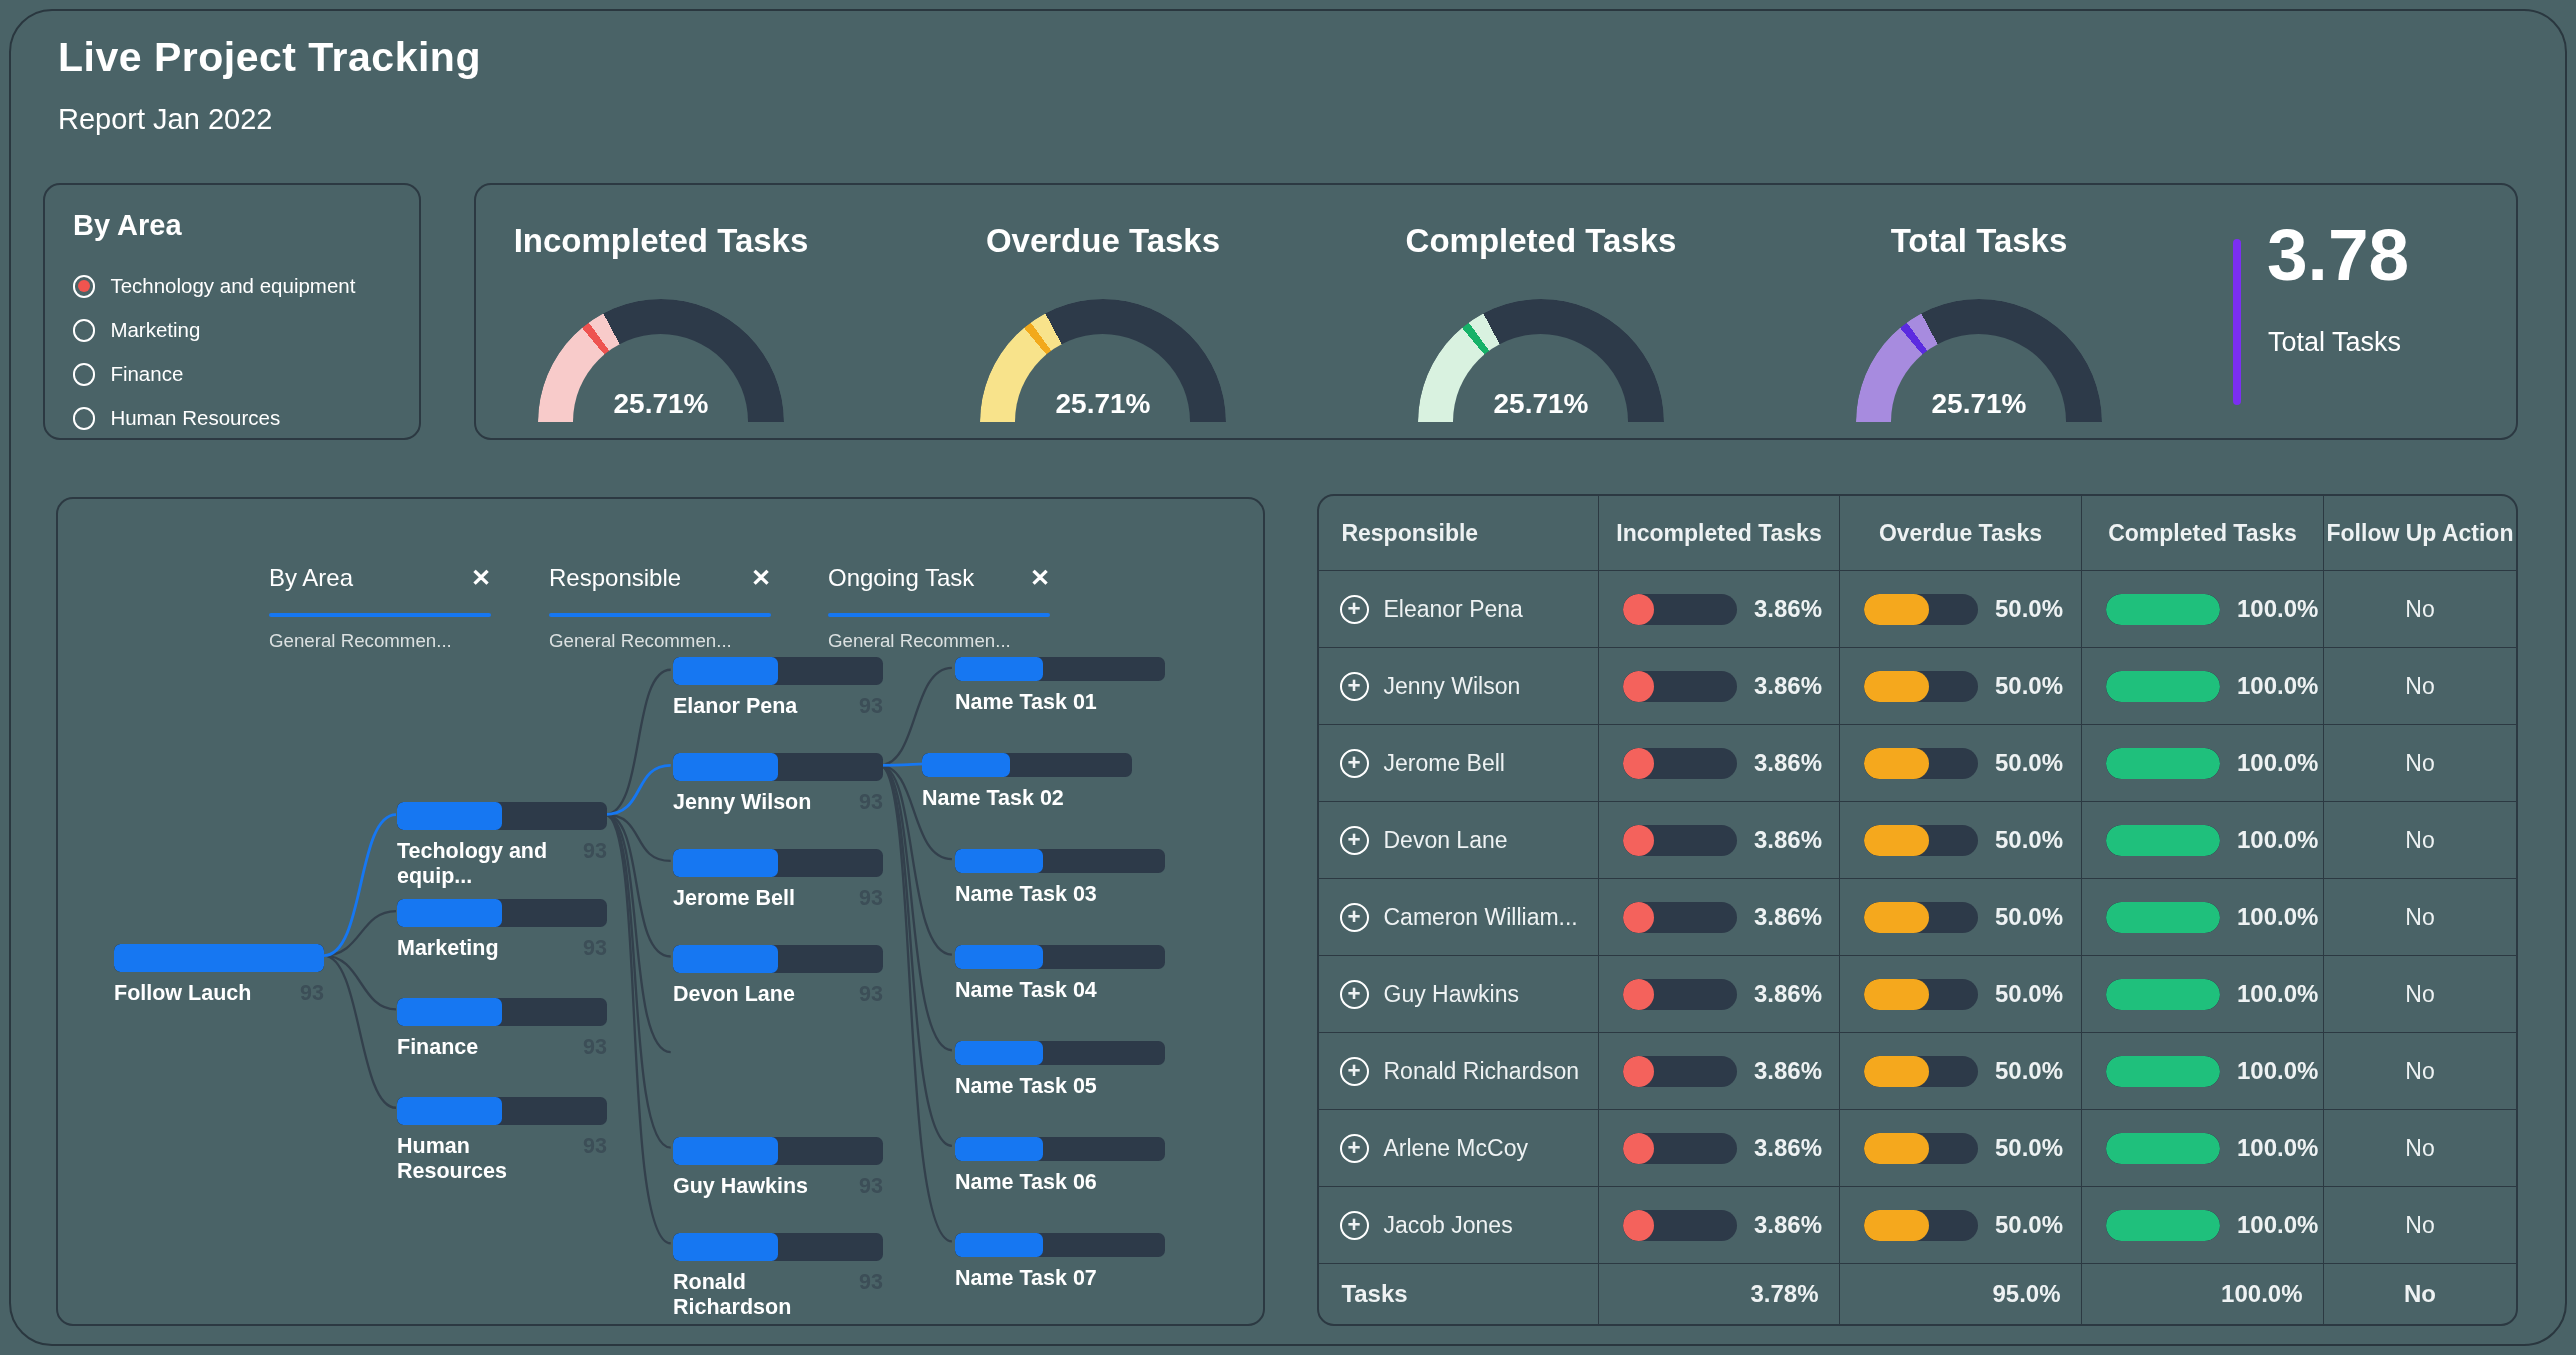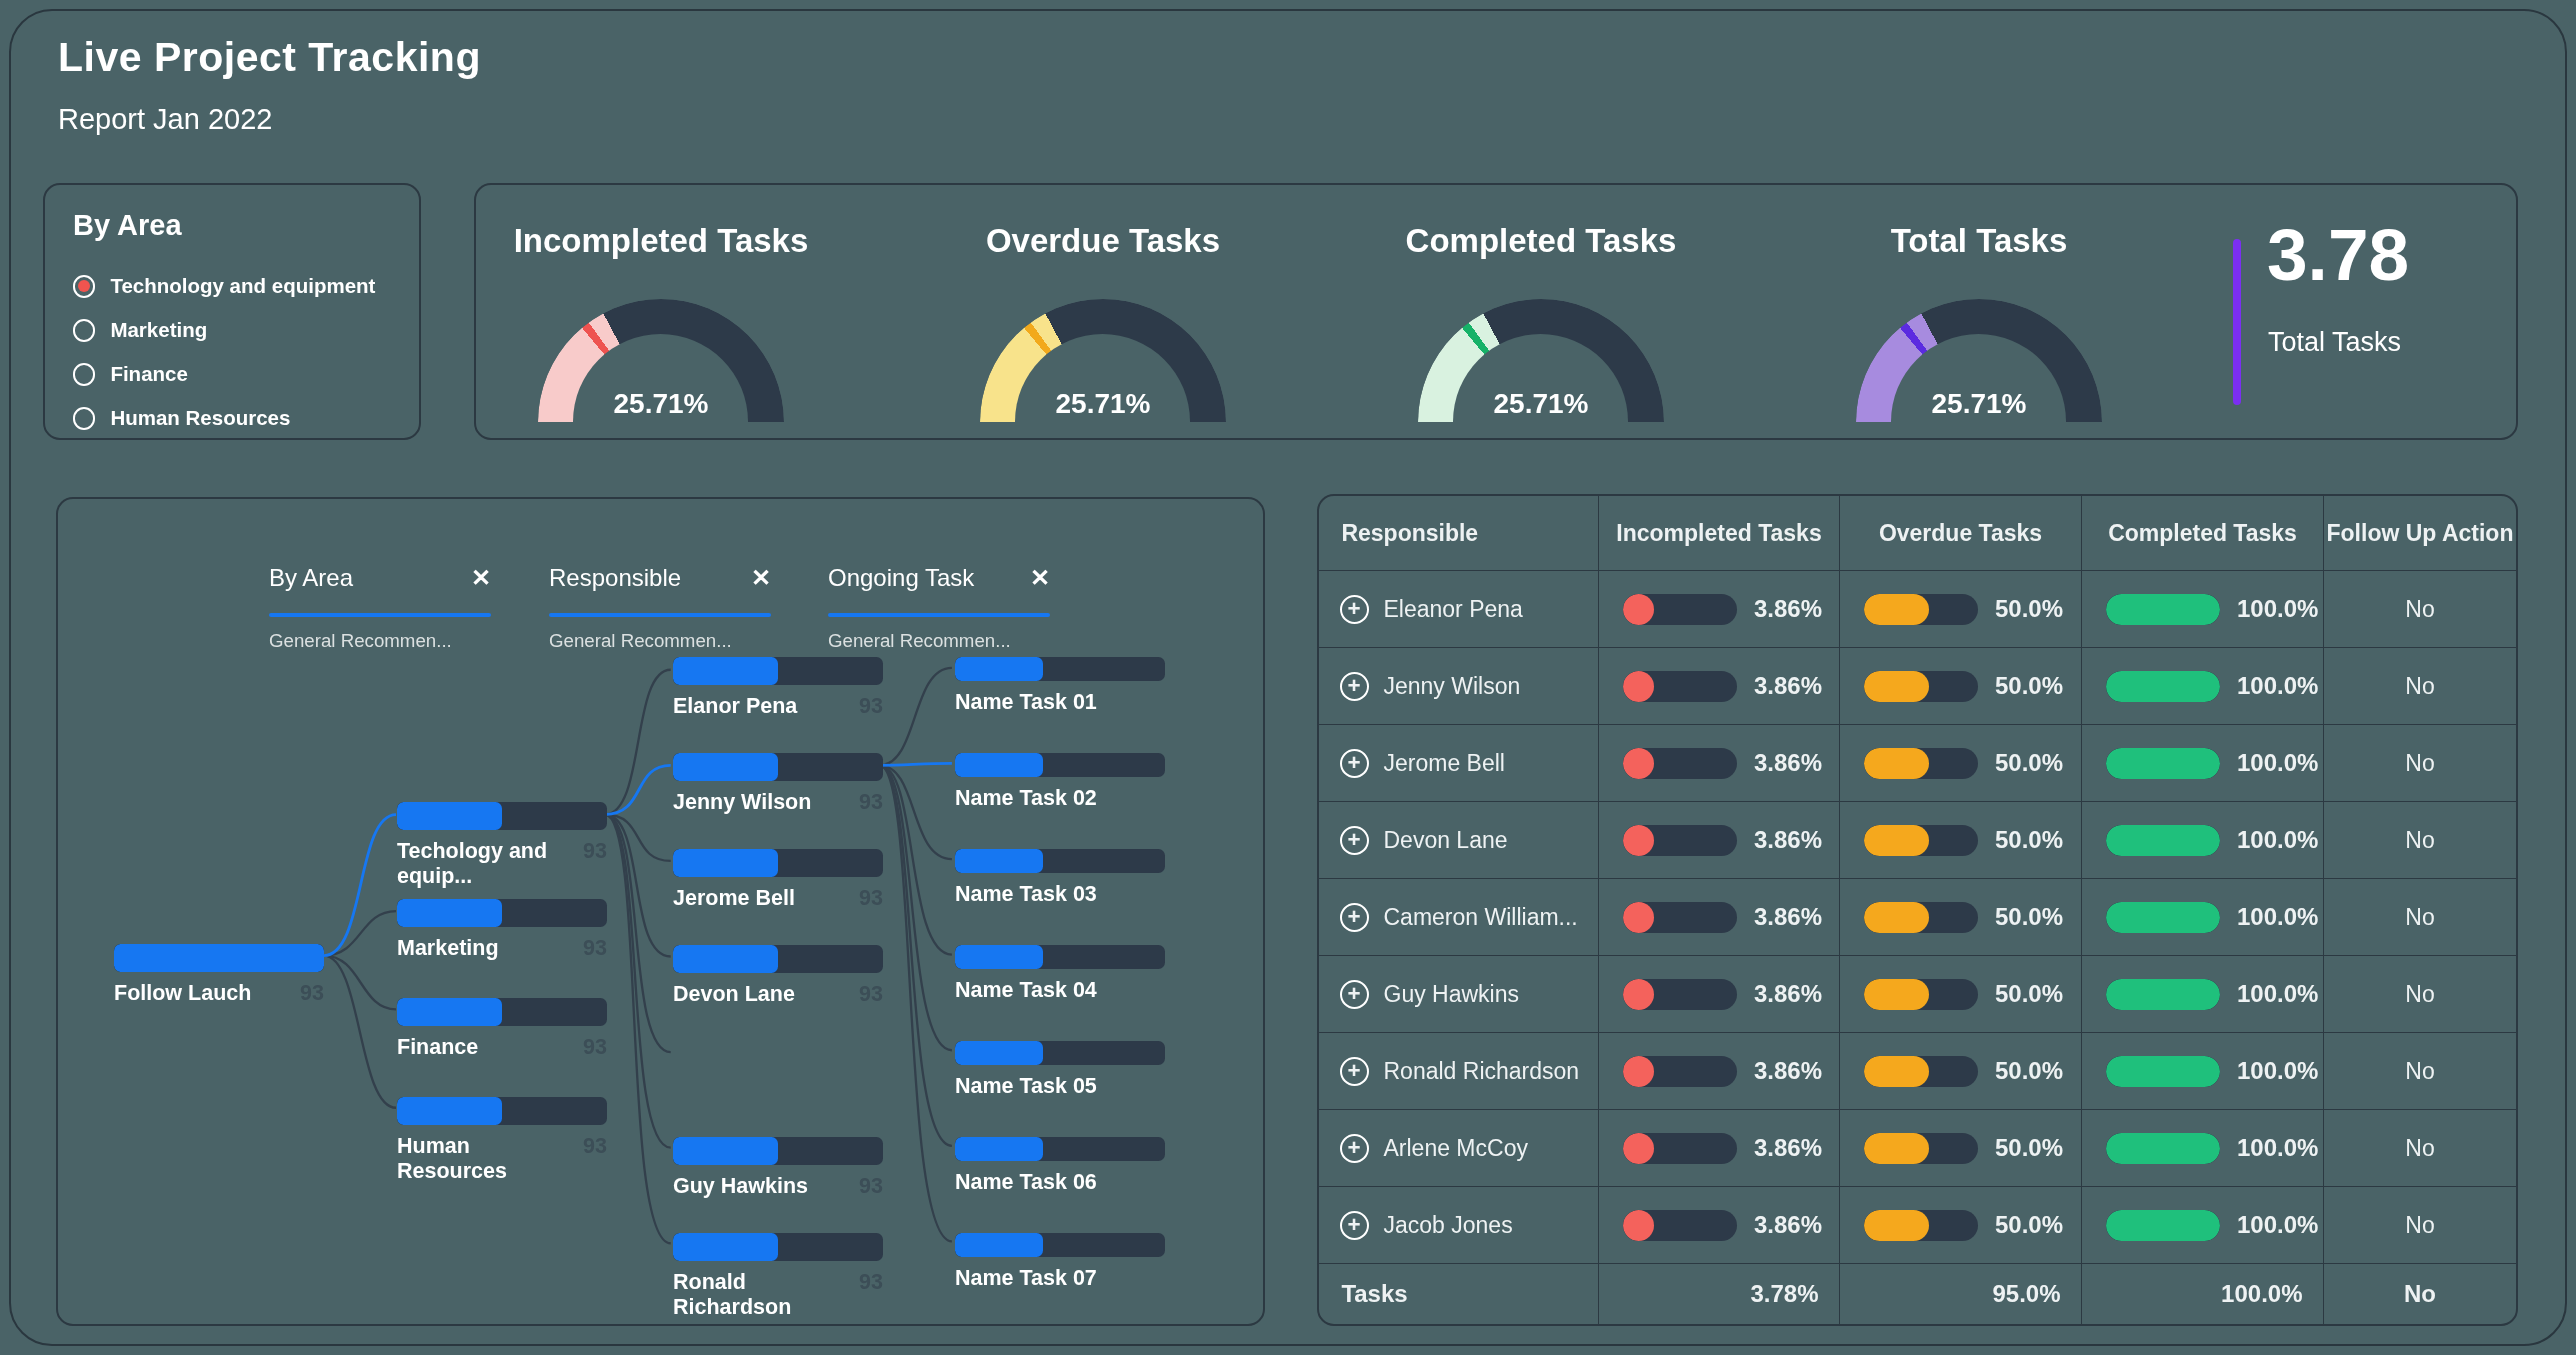--- a/index.html
+++ b/index.html
@@ -17,21 +17,21 @@
   
   .panel{position:absolute;border:2.8px solid #2c3942;border-radius:17px;background:transparent;}
 
   
   .byarea{left:43px;top:183px;width:378px;height:257px;padding:24px 28px;}
   .byarea-title{font-size:29px;font-weight:700;margin-bottom:22.4px;}
   .radio-row{display:flex;align-items:center;gap:15px;height:44px;cursor:pointer;}
   .radio-circle{width:22.4px;height:22.4px;border:2.8px solid #fff;border-radius:50%;flex:0 0 auto;display:flex;align-items:center;justify-content:center;}
   .radio-dot{width:12px;height:12px;border-radius:50%;background:transparent;}
   .radio-row.selected .radio-dot{background:#f0544f;}
-  .radio-label{font-size:20.5px;font-weight:700;}
+  .radio-label{font-size:20.5px;font-weight:400;}
 
   
   .gauges{left:474px;top:183px;width:2044px;height:257px;}
   .gauge{position:absolute;top:0;width:298px;text-align:center;}
   .gauge-title{margin-top:37px;font-size:33px;font-weight:700;}
   .arc-wrap{position:relative;width:246px;height:123px;margin:39px auto 0;border-radius:246px 246px 0 0;overflow:hidden;}
   .arc{position:absolute;inset:0;border-radius:246px 246px 0 0;}
   .arc-hole{position:absolute;left:35px;top:35px;width:175px;height:175px;border-radius:50%;background:#4a6367;}
   .gauge-value{position:absolute;left:0;right:0;bottom:1.9px;font-size:28px;font-weight:700;}
   .gauge.g1{left:36px;}  .gauge.g2{left:478px;} .gauge.g3{left:916px;} .gauge.g4{left:1354px;}
@@ -310,21 +310,21 @@
     </div>
 
     <div class="tnode" style="left:897px;top:158px;">
       <div class="tbar short">
           <div class="tfill" style="width:42%;"></div>
         </div>
       <div class="tlabel">
           <span>Name Task 01</span>
         </div>
     </div>
-    <div class="tnode" style="left:897px;top:254px;">
+    <div class="tnode" style="left:864px;top:254px;">
       <div class="tbar short">
           <div class="tfill" style="width:42%;"></div>
         </div>
       <div class="tlabel">
           <span>Name Task 02</span>
         </div>
     </div>
     <div class="tnode" style="left:897px;top:350px;">
       <div class="tbar short">
           <div class="tfill" style="width:42%;"></div>

